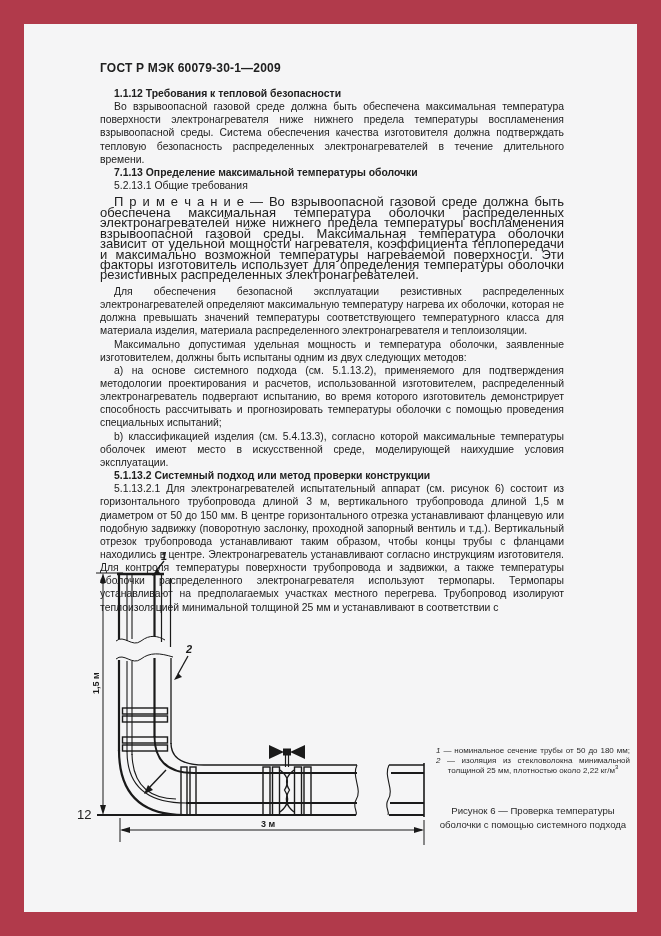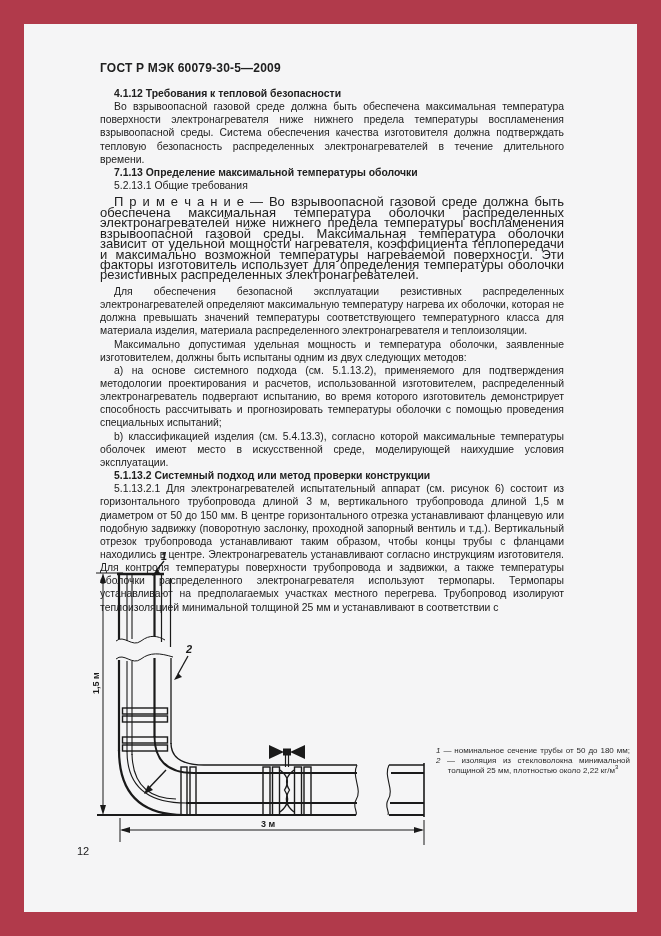--- a/index.html
+++ b/index.html
@@ -39,38 +39,38 @@
     text-align:justify;text-align-last:center;
   }
   .fig-legend .it{font-style:italic;}
   .fig-legend sup{font-size:6px;line-height:0;}
   .fig-caption{
     position:absolute;left:409px;top:780px;width:200px;
     font-size:9.6px;line-height:13.5px;color:#2a2a2a;
     text-align:center;
   }
   .page-number{
-    position:absolute;left:53px;top:821px;
-    font-size:11px;
+    position:absolute;left:53px;top:783px;
+    font-size:13px;
     text-align:right;
   }
   svg line, svg path, svg rect{stroke:var(----line,#1a1a1a);}
   .stroked{stroke:var(--color-line);fill:none;}
   .filled{fill:var(--color-line);stroke:none;}
   .fig-text{fill:var(--color-line);font-family:"Liberation Sans","DejaVu Sans",sans-serif;}
 </style>
 </head>
 <body>
 
 <div class="page">
 
-  <div class="doc-header">ГОСТ Р МЭК 60079-30-5—2009</div>
+  <div class="doc-header">ГОСТ Р МЭК 60079-30-1—2009</div>
 
   <div class="text-block">
-    <p class="h">4.1.12 Требования к тепловой безопасности</p>
+    <p class="h">1.1.12 Требования к тепловой безопасности</p>
     <p>Во взрывоопасной газовой среде должна быть обеспечена максимальная температура поверхности электронагревателя ниже нижнего предела температуры воспламенения взрывоопасной среды. Система обеспечения качества изготовителя должна подтверждать тепловую безопасность распределенных электронагревателей в течение длительного времени.</p>
     <p class="h">7.1.13 Определение максимальной температуры оболочки</p>
     <p>5.2.13.1 Общие требования</p>
     <p class="note">П р и м е ч а н и е — Во взрывоопасной газовой среде должна быть обеспечена максимальная температура оболочки распределенных электронагревателей ниже нижнего предела температуры воспламенения взрывоопасной газовой среды. Максимальная температура оболочки зависит от удельной мощности нагревателя, коэффициента теплопередачи и максимально возможной температуры нагреваемой поверхности. Эти факторы изготовитель использует для определения температуры оболочки резистивных распределенных электронагревателей.</p>
     <p>Для обеспечения безопасной эксплуатации резистивных распределенных электронагревателей определяют максимальную температуру нагрева их оболочки, которая не должна превышать значений температуры соответствующего температурного класса для материала изделия, материала распределенного электронагревателя и теплоизоляции.</p>
     <p>Максимально допустимая удельная мощность и температура оболочки, заявленные изготовителем, должны быть испытаны одним из двух следующих методов:</p>
     <p>а) на основе системного подхода (см. 5.1.13.2), применяемого для подтверждения методологии проектирования и расчетов, использованной изготовителем, распределенный электронагреватель подвергают испытанию, во время которого изготовитель демонстрирует способность рассчитывать и прогнозировать температуры оболочки с помощью проведения специальных испытаний;</p>
     <p>b) классификацией изделия (см. 5.4.13.3), согласно которой максимальные температуры оболочек имеют место в искусственной среде, моделирующей наихудшие условия эксплуатации.</p>
     <p class="h">5.1.13.2 Системный подход или метод проверки конструкции</p>
     <p>5.1.13.2.1 Для электронагревателей испытательный аппарат (см. рисунок 6) состоит из горизонтального трубопровода длиной 3 м, вертикального трубопровода длиной 1,5 м диаметром от 50 до 150 мм. В центре горизонтального отрезка устанавливают фланцевую или подобную задвижку (поворотную заслонку, проходной запорный вентиль и т.д.). Вертикальный отрезок трубопровода устанавливают таким образом, чтобы концы трубы с фланцами находились в центре. Электронагреватель устанавливают согласно инструкциям изготовителя. Для контроля температуры поверхности трубопровода и задвижки, а также температуры оболочки распределенного электронагревателя используют термопары. Термопары устанавливают на предполагаемых участках местного перегрева. Трубопровод изолируют теплоизоляцией минимальной толщиной 25 мм и устанавливают в соответствии с</p>
@@ -174,16 +174,17 @@
       <polygon class="filled" points="120,830 130,827 130,833"></polygon>
       <polygon class="filled" points="424,830 414,827 414,833"></polygon>
       <text class="fig-text" x="261" y="827" font-size="9" font-weight="bold">3 м</text>
     </g>
   </svg>
 
   <div class="fig-legend">
     <span class="it">1</span><span> — номинальное сечение трубы от 50 до 180 мм; </span><span class="it">2</span><span> — изоляция из стекловолокна минимальной толщиной 25 мм, плотностью около 2,22 кг/м</span><sup>3</sup>
   </div>
 
+  <div class="fig-caption">Рисунок 6 — Проверка температуры оболочки с помощью системного подхода</div>
 
   <div class="page-number">12</div>
 
 </div>
 
 </body></html>

